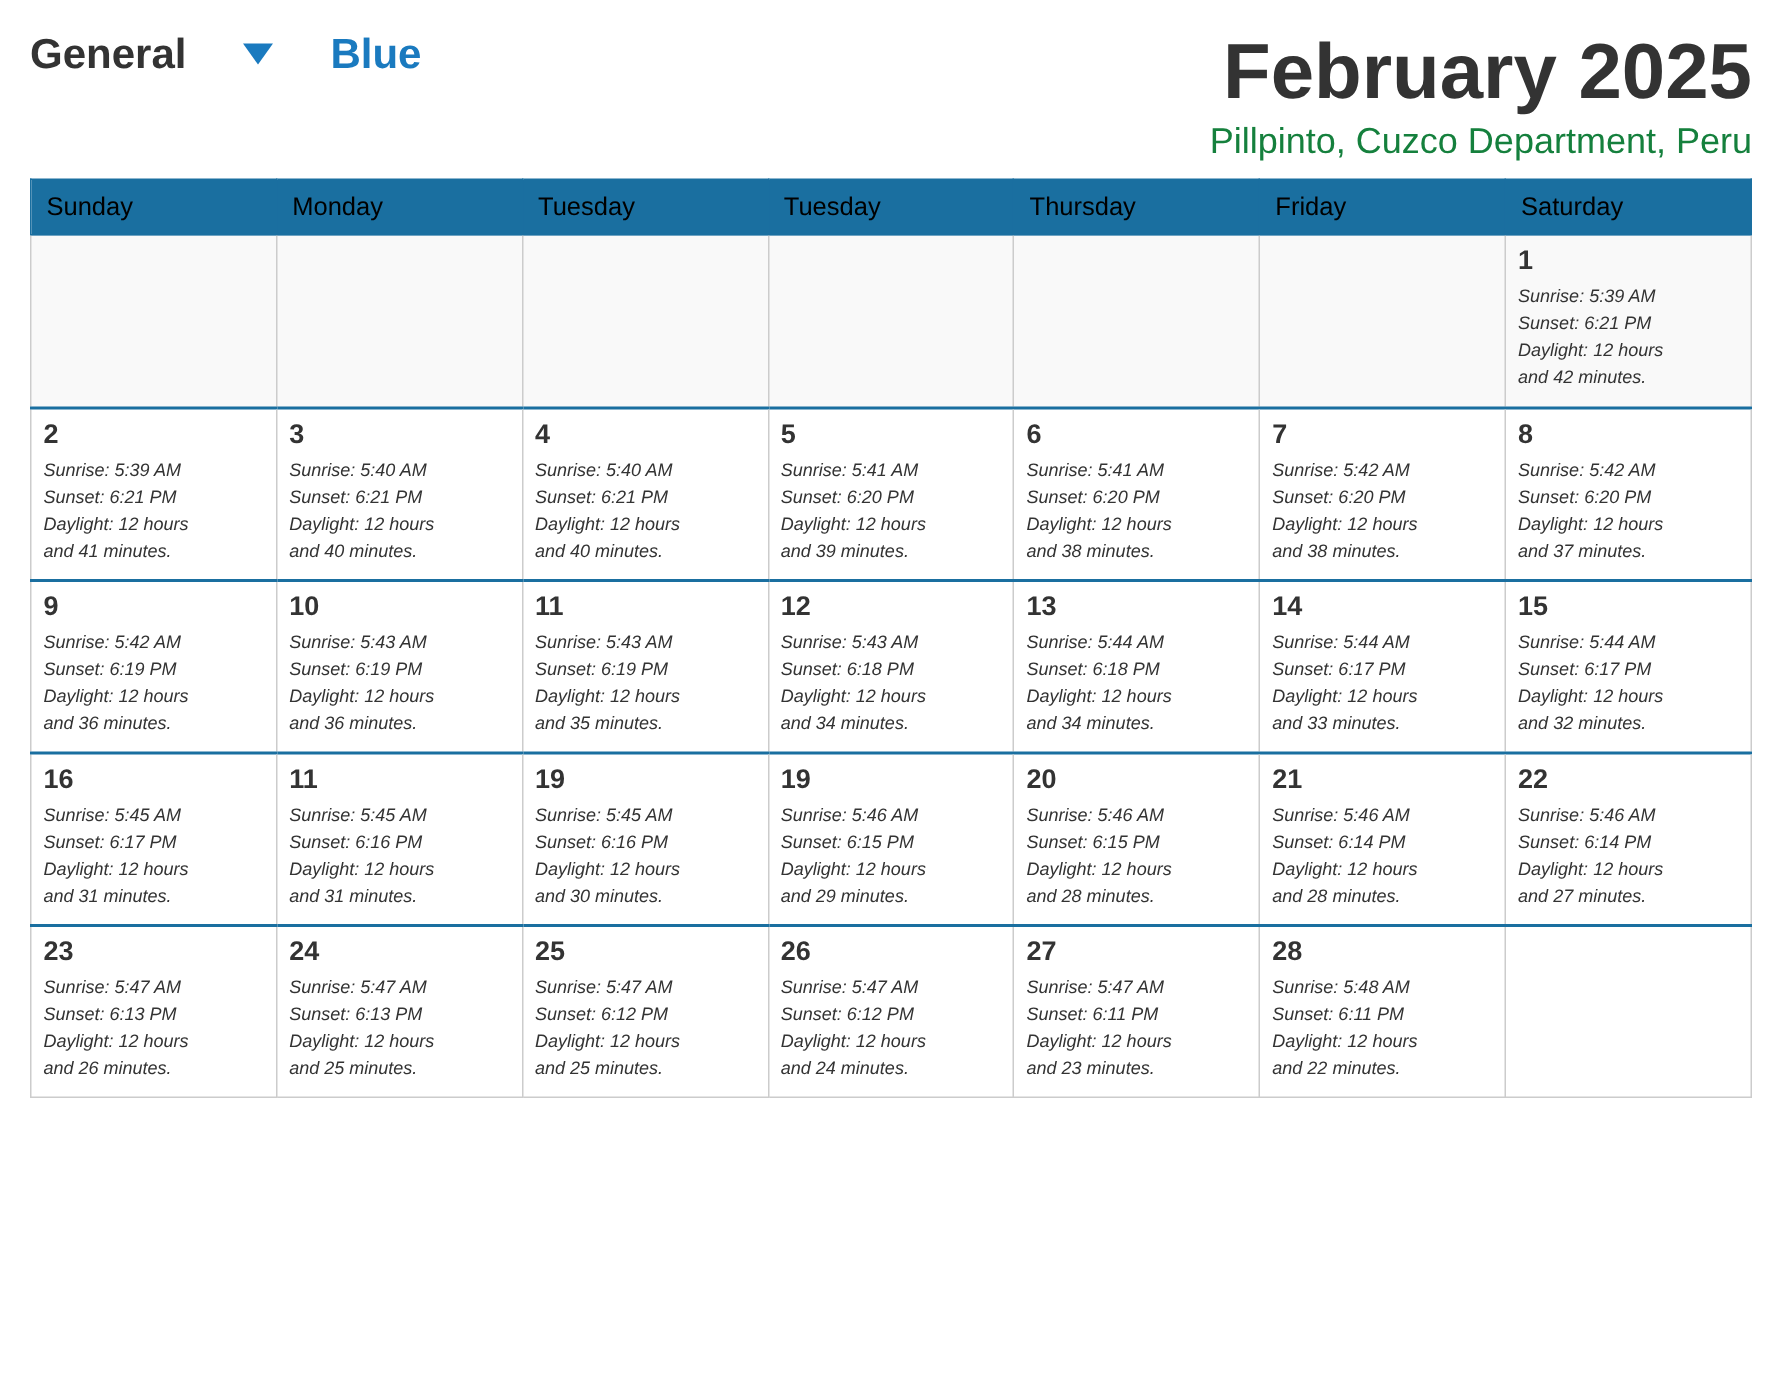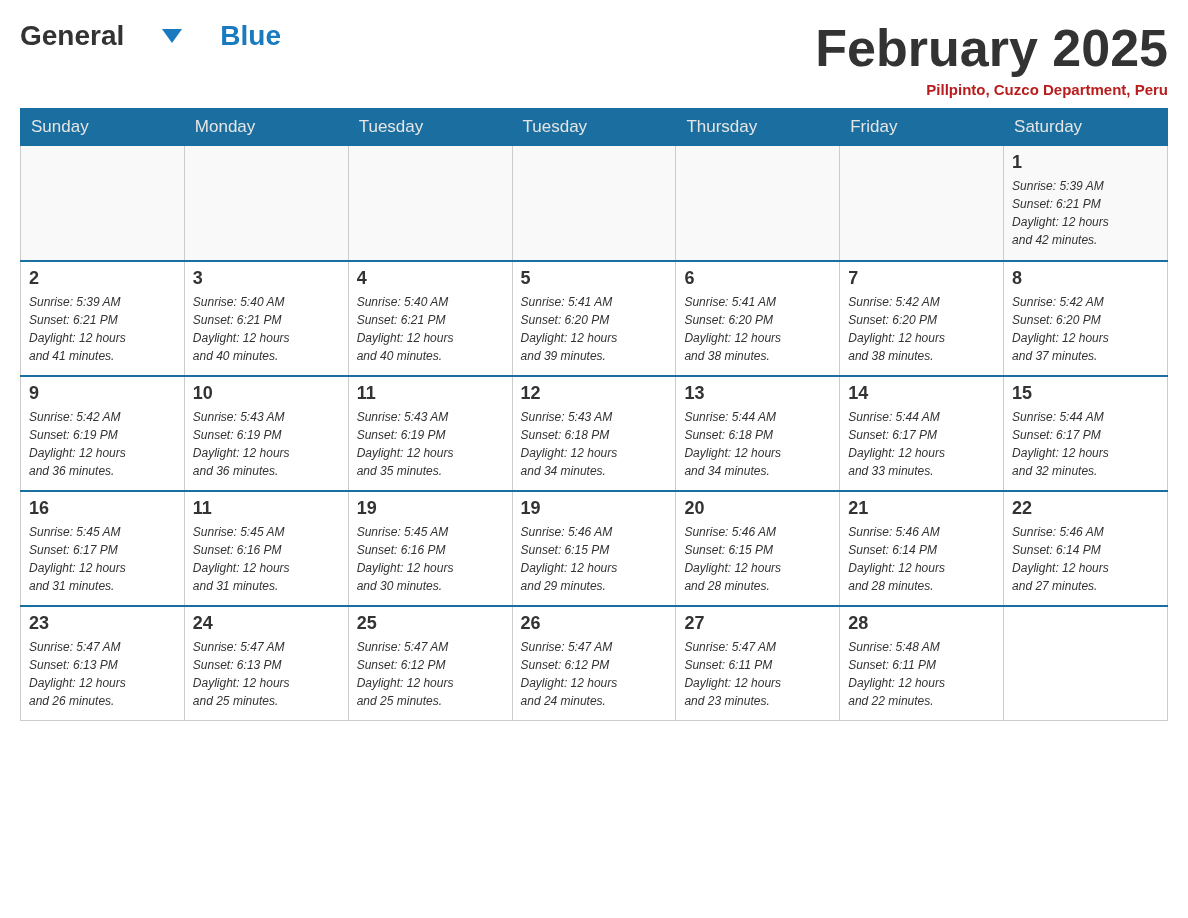--- a/index.html
+++ b/index.html
@@ -48,33 +48,32 @@
     .title-section {
       text-align: right;
     }
     .calendar-title {
       font-size: 52px;
       font-weight: bold;
       color: #333;
       line-height: 1.1;
     }
     .calendar-subtitle {
-      font-size: 15px;
-      color: #b91c1c;
+      font-size: 24px;
+      color: #15803d;
       margin-top: 4px;
-      font-weight: bold;
     }
     table {
       width: 100%;
       border-collapse: collapse;
       table-layout: fixed;
     }
     thead tr th {
       background-color: #1a6fa0;
-      color: #e5e5e5;
+      color: #000000;
       padding: 8px 10px;
       text-align: left;
       font-size: 17px;
       font-weight: normal;
       border: 1px solid #1a6fa0;
     }
     tbody tr td {
       vertical-align: top;
       padding: 6px 8px;
       border: 1px solid #ccc;

